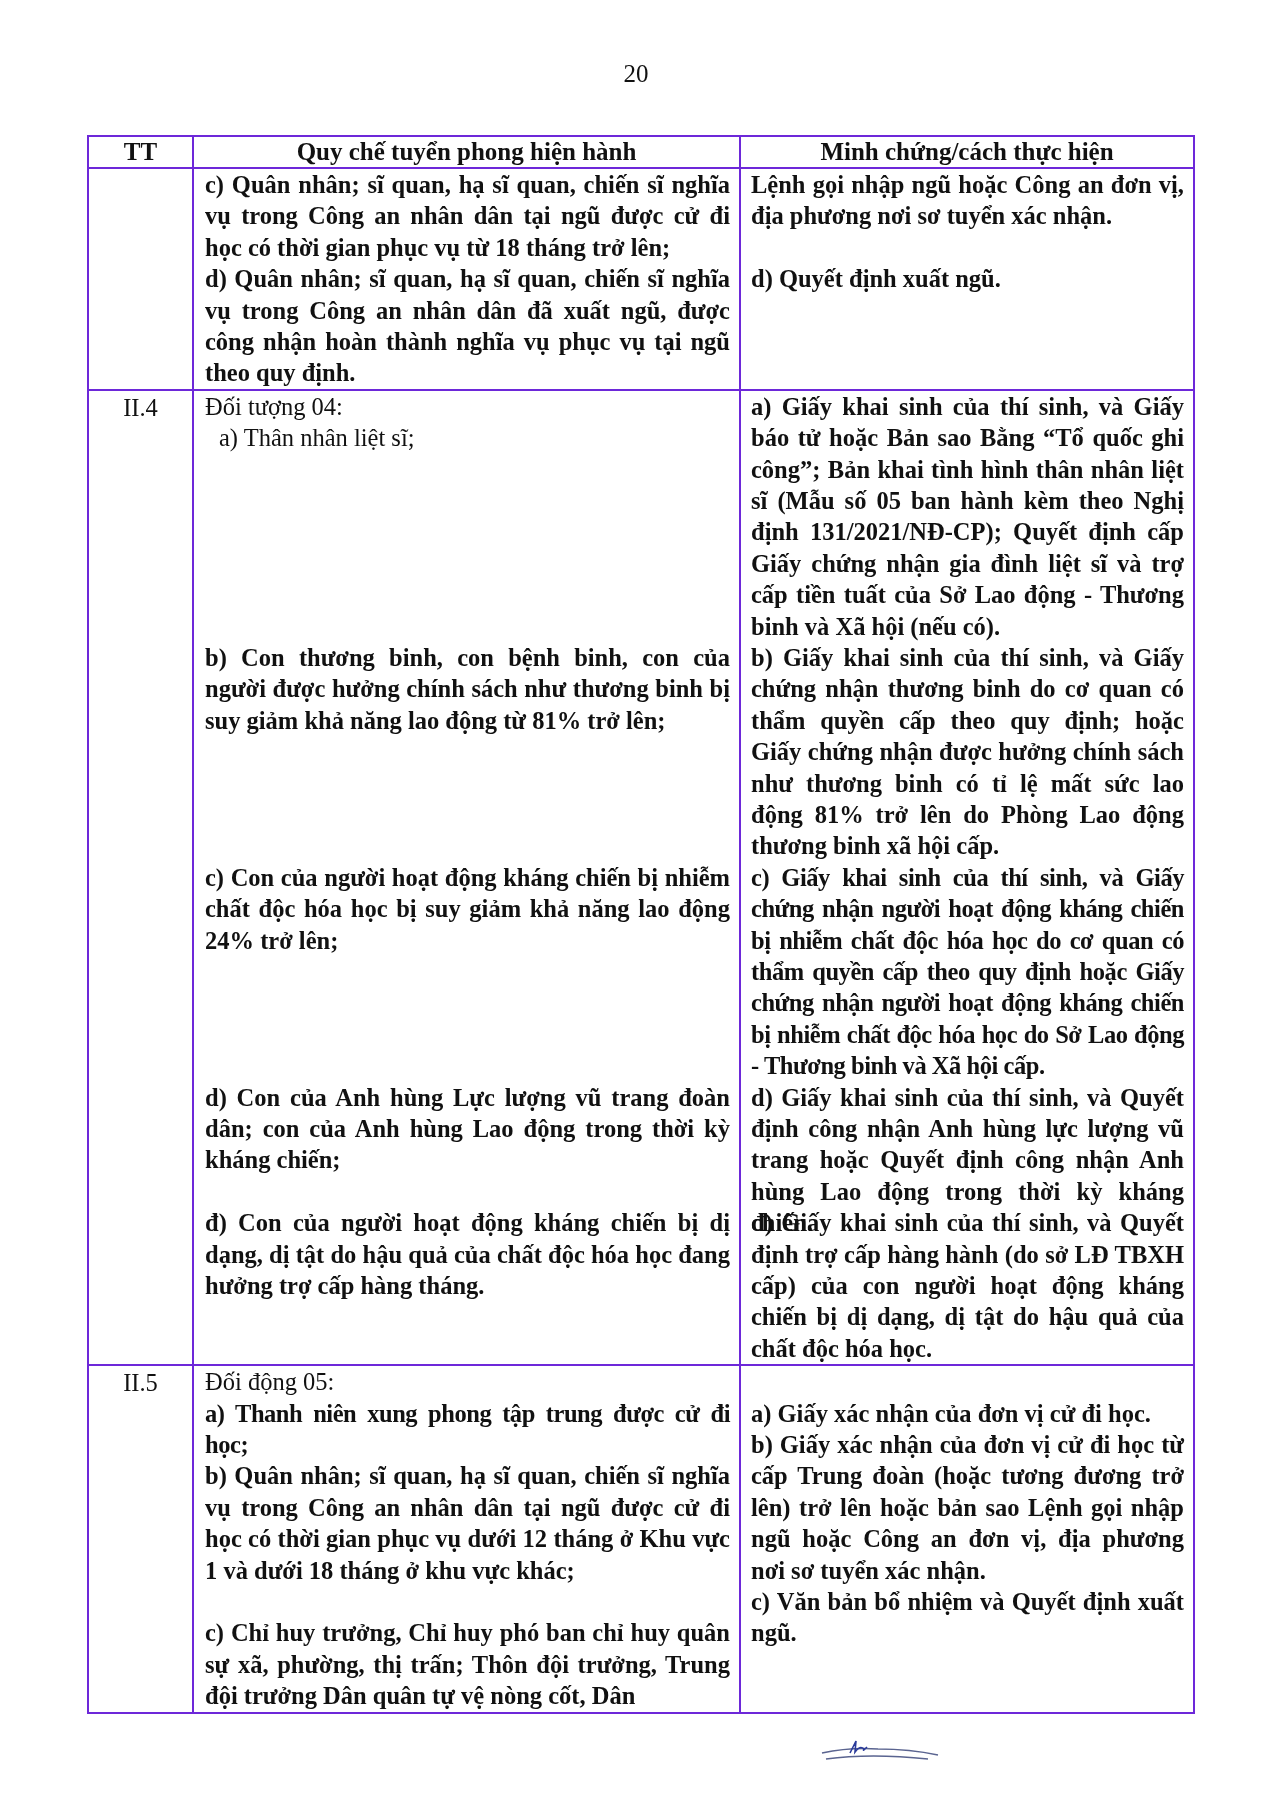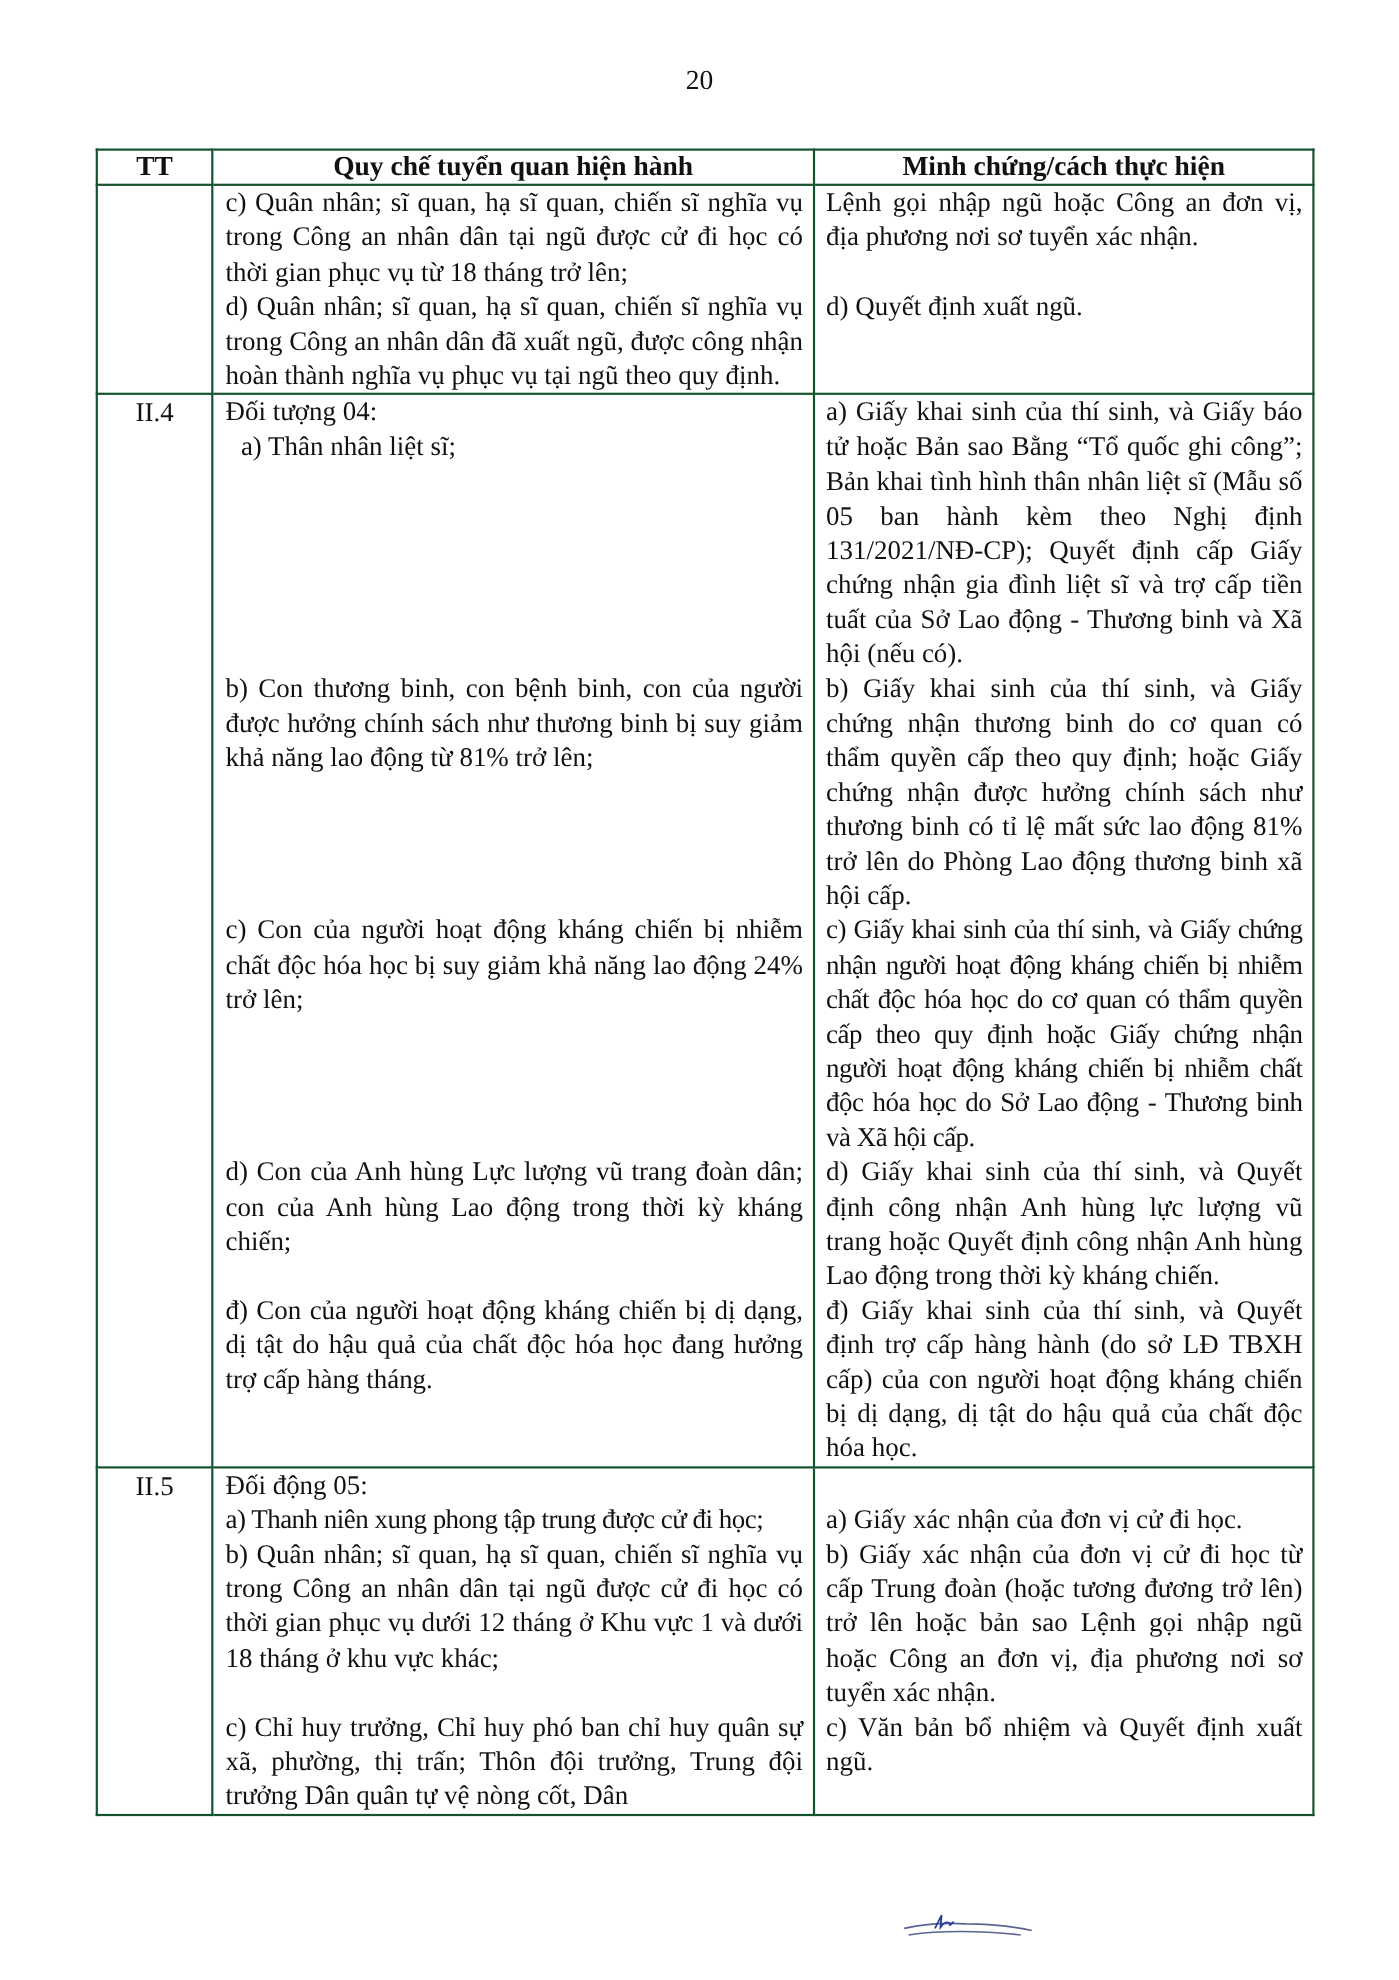--- a/index.html
+++ b/index.html
@@ -2,48 +2,48 @@
 <html><head>
 <meta charset="utf-8">
 <style>
   html, body { margin: 0; padding: 0; background: #ffffff; }
   body { width: 1272px; height: 1800px; position: relative; overflow: hidden;
          font-family: "Liberation Serif", "DejaVu Serif", serif; color: #111; }
   .page-number { position: absolute; top: 60px; left: 0; width: 1272px; text-align: center;
                  font-size: 25px; }
   table.main { position: absolute; left: 87px; top: 135px; width: 1106px;
                border-collapse: collapse; table-layout: fixed; }
-  table.main td, table.main th { border: 2px solid #14532d; vertical-align: top; padding: 0; }
+  table.main td, table.main th { border: 2px solid #6d28d9; vertical-align: top; padding: 0; }
   col.c1 { width: 105px; } col.c2 { width: 547px; } col.c3 { width: 454px; }
   th { font-weight: bold; font-size: 25px; height: 30px; line-height: 30px; text-align: center; }
   td { font-size: 24.5px; line-height: 31.4px; }
   td.tt { text-align: center; padding-top: 1px !important; }
   td.c2cell { padding: 0 9px 0 11px !important; }
   td.c3cell { padding: 0 9px 0 10px !important; }
-  .blk { text-align: justify; text-align-last: left; }
+  .blk { text-align: justify; text-align-last: left; font-weight: bold; }
   .narrow { letter-spacing: -0.45px; }
   .indent { padding-left: 14px; }
   .gap { height: 31.4px; }
   .signature { position: absolute; left: 820px; top: 1735px; width: 120px; height: 30px; }
 </style>
 </head>
 <body>
 
 <div class="page-number">20</div>
 
 <table class="main">
   <colgroup>
       <col class="c1">
       <col class="c2">
       <col class="c3">
     </colgroup>
   <thead>
     <tr>
       <th>TT</th>
-      <th>Quy chế tuyển quan hiện hành</th>
+      <th>Quy chế tuyển phong hiện hành</th>
       <th>Minh chứng/cách thực hiện</th>
     </tr>
   </thead>
   <tbody>
 
     <tr>
       <td class="tt"></td>
       <td class="c2cell">
         <div class="blk">c) Quân nhân; sĩ quan, hạ sĩ quan, chiến sĩ nghĩa vụ trong Công an nhân dân tại ngũ được cử đi học có thời gian phục vụ từ 18 tháng trở lên;</div>
         <div class="blk">d) Quân nhân; sĩ quan, hạ sĩ quan, chiến sĩ nghĩa vụ trong Công an nhân dân đã xuất ngũ, được công nhận hoàn thành nghĩa vụ phục vụ tại ngũ theo quy định.</div>

